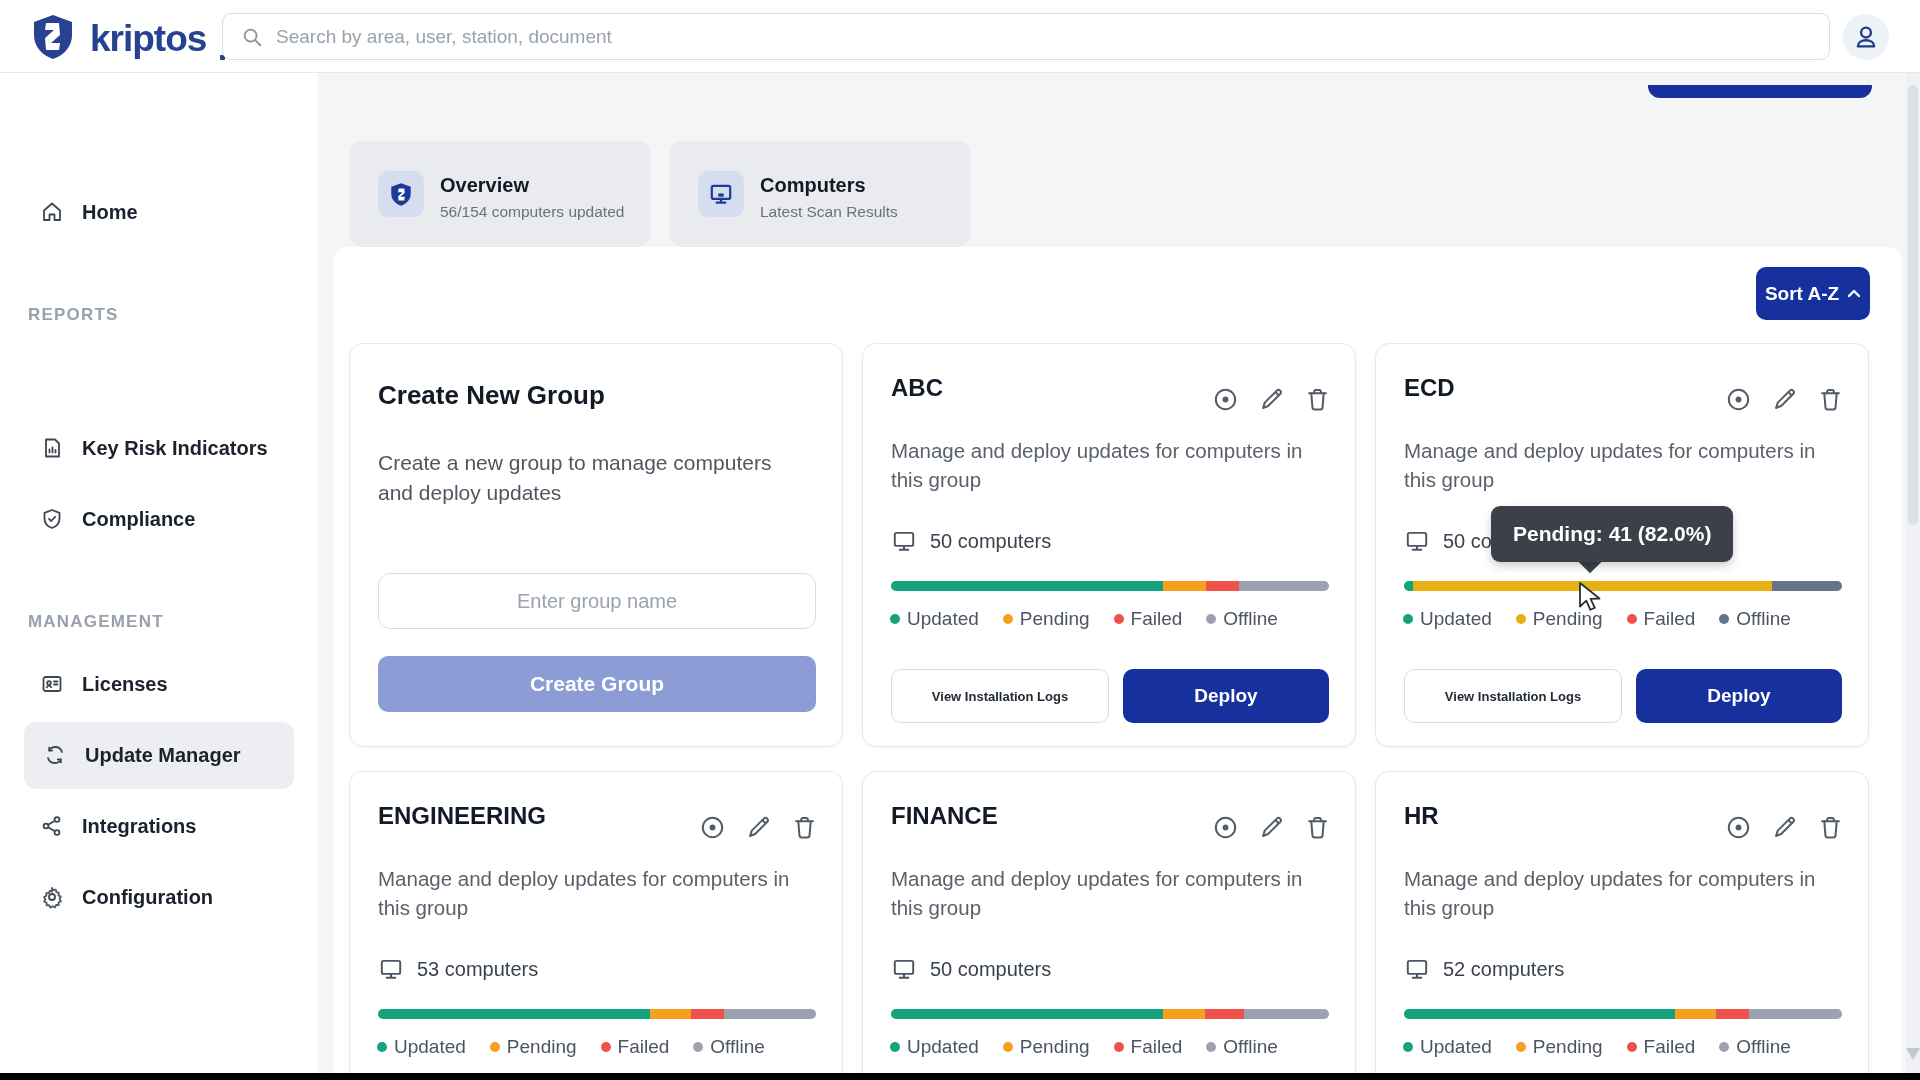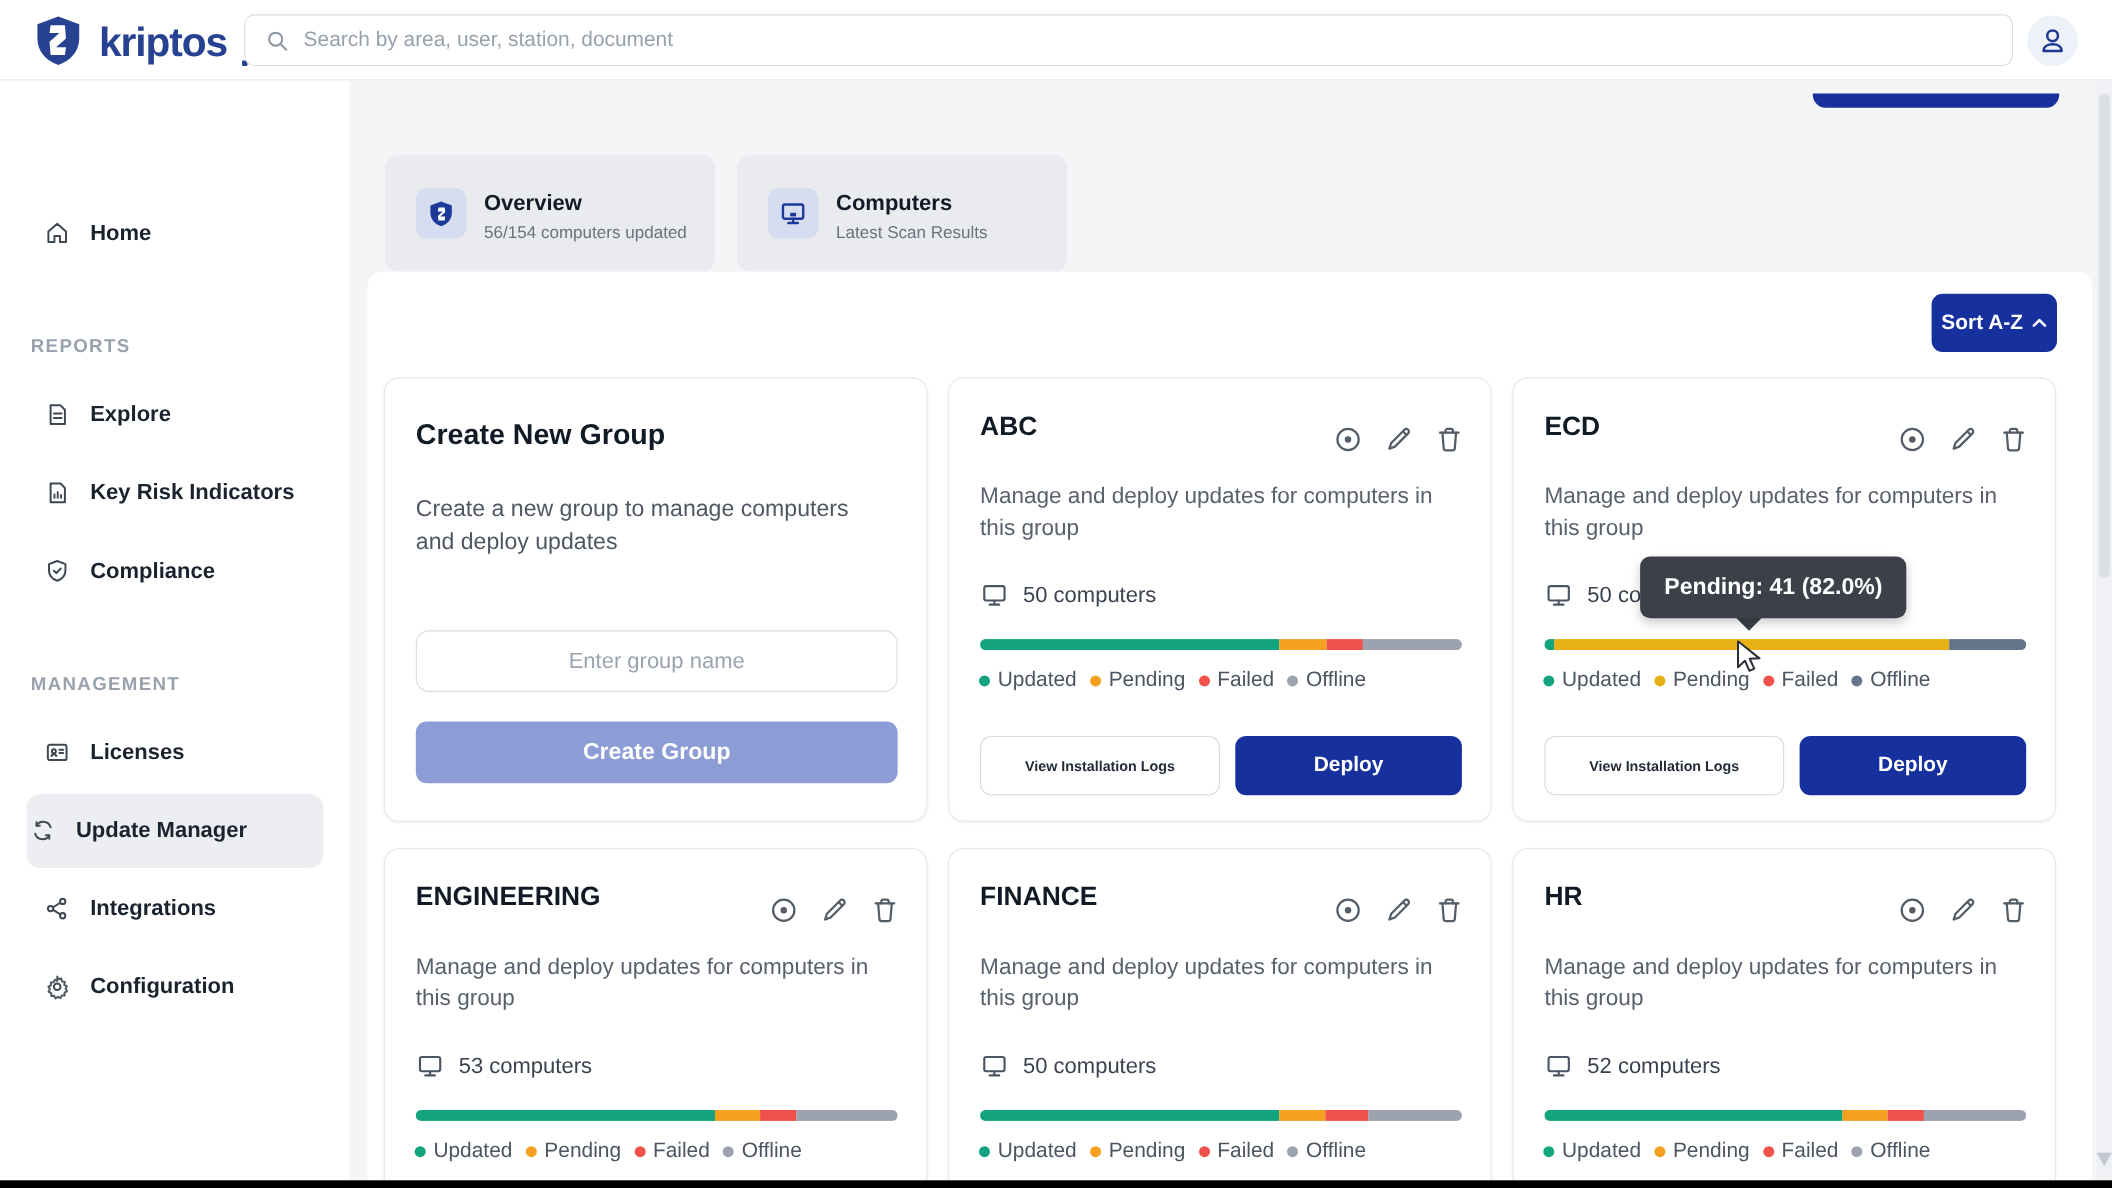--- a/index.html
+++ b/index.html
@@ -61,21 +61,21 @@
   .card .name { position:absolute; left:28px; top:30px; font-size:24px; font-weight:800; color:#121A26; }
   .card .actions { position:absolute; right:24px; top:42px; display:flex; gap:19px; }
   .card .actions svg { cursor:pointer; }
   .card .desc { position:absolute; left:28px; top:92px; width:440px; font-size:20.5px;
     line-height:29px; color:#59616C; }
   .comp-row { position:absolute; left:28px; top:184px; display:flex; align-items:center; gap:13px; }
   .comp-row .cnt { font-size:20px; color:#39424E; }
   .bar { position:absolute; left:28px; top:237px; width:438px; height:10px; border-radius:5px;
     overflow:hidden; display:flex; background:#E5E7EB; }
   .bar .seg { height:100%; display:block; }
-  .legend { position:absolute; left:27px; top:264px; display:flex; gap:12px; }
+  .legend { position:absolute; left:27px; top:264px; display:flex; gap:24px; }
   .leg-item { display:flex; align-items:center; gap:7px; font-size:19px; color:#4C5562; }
   .leg-item .dot { width:10px; height:10px; border-radius:50%; display:inline-block; }
   .btn-logs { position:absolute; left:28px; top:325px; width:218px; height:54px; background:#fff;
     border:1px solid #D7DBE0; border-radius:10px; font-size:13px; font-weight:700; color:#222B36;
     cursor:pointer; font-family:"Liberation Sans", sans-serif; }
   .btn-deploy { position:absolute; left:260px; top:325px; width:206px; height:54px; background:#16309E;
     border:none; border-radius:10px; font-size:19px; font-weight:700; color:#fff; cursor:pointer;
     font-family:"Liberation Sans", sans-serif; }
 
   
@@ -138,27 +138,20 @@
 
   <div class="side-item" style="top:117px">
     <svg class="sicon" viewBox="0 0 24 24" fill="none" stroke="#3E4752" stroke-width="1.8" stroke-linejoin="round">
       <path d="M4 10.5 L12 3.5 L20 10.5 V20 H14.5 V14.5 H9.5 V20 H4 Z"></path>
     </svg>
     <span class="lbl">Home</span>
   </div>
 
   <div class="side-section" style="top:232px">REPORTS</div>
 
-  <div class="side-item" style="top:282px">
-    <svg class="sicon" viewBox="0 0 24 24" fill="none" stroke="#3E4752" stroke-width="1.8" stroke-linejoin="round">
-      <path d="M6 3.5 H15 L19 7.5 V20.5 H6 Z"></path>
-        <path d="M9 11 H16 M9 15 H16" stroke-linecap="round"></path>
-    </svg>
-    <span class="lbl">Explore</span>
-  </div>
 
   <div class="side-item" style="top:353px">
     <svg class="sicon" viewBox="0 0 24 24" fill="none" stroke="#3E4752" stroke-width="1.8" stroke-linejoin="round">
       <path d="M6 3.5 H15 L19 7.5 V20.5 H6 Z"></path>
         <path d="M9.5 16.5 V13.5 M12.5 16.5 V11.5 M15.5 16.5 V14" stroke-linecap="round"></path>
     </svg>
     <span class="lbl">Key Risk Indicators</span>
   </div>
 
   <div class="side-item" style="top:424px">
@@ -174,21 +167,21 @@
   <div class="side-item" style="top:589px">
     <svg class="sicon" viewBox="0 0 24 24" fill="none" stroke="#3E4752" stroke-width="1.8" stroke-linejoin="round">
       <rect x="3.5" y="5" width="17" height="14" rx="2"></rect>
       <circle cx="9" cy="11" r="1.8"></circle>
         <path d="M6.5 16 C7 14.4 7.9 13.7 9 13.7 C10.1 13.7 11 14.4 11.5 16"></path>
       <path d="M14 9.5 H17.5 M14 12.5 H17.5" stroke-linecap="round"></path>
     </svg>
     <span class="lbl">Licenses</span>
   </div>
 
-  <div class="side-item" style="top:660px; padding-left:27px">
+  <div class="side-item" style="top:660px; padding-left:43px">
     <svg class="sicon" viewBox="0 0 24 24" fill="none" stroke="#3E4752" stroke-width="1.8" stroke-linecap="round" stroke-linejoin="round">
       <path d="M19 9 C18 5.8 15.3 4 12.2 4 C9.6 4 7.4 5.3 6.2 7.4"></path>
       <path d="M6.2 4.6 V7.6 H9.2"></path>
       <path d="M5 15 C6 18.2 8.7 20 11.8 20 C14.4 20 16.6 18.7 17.8 16.6"></path>
       <path d="M17.8 19.4 V16.4 H14.8"></path>
     </svg>
     <span class="lbl">Update Manager</span>
   </div>
 
   <div class="side-item" style="top:802px">

